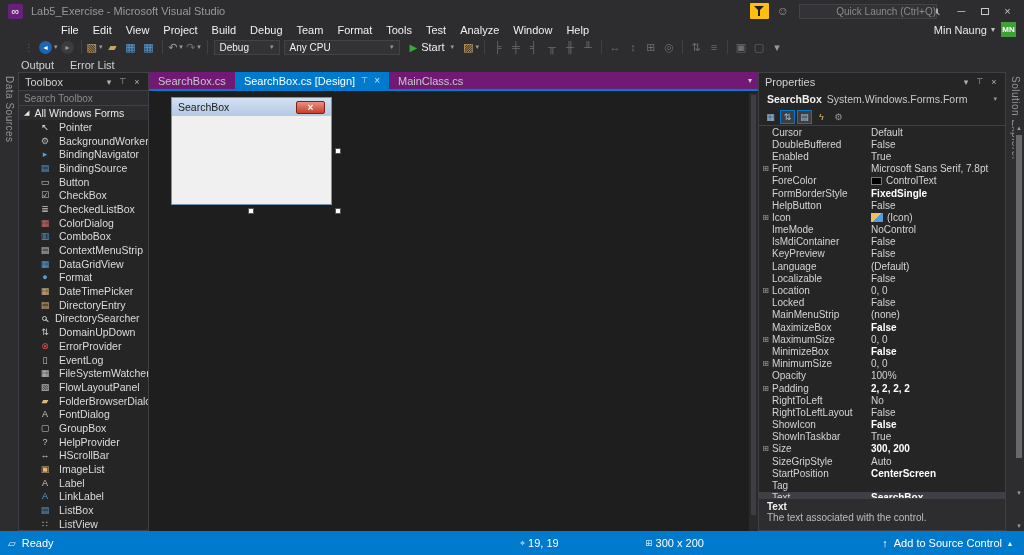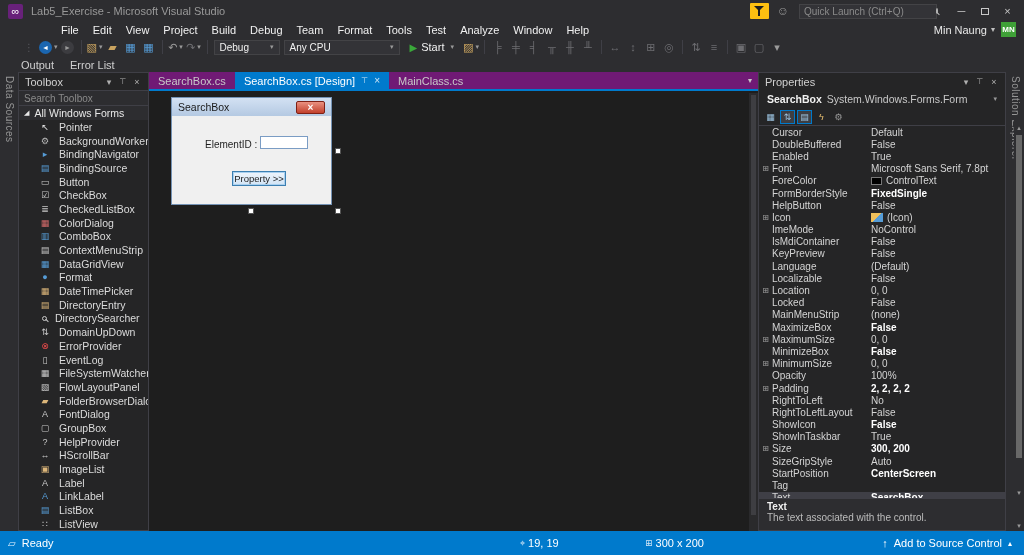--- a/index.html
+++ b/index.html
@@ -16,21 +16,21 @@
   .apptitle { font-size:11px; color:#999; }
   .titlebar .spacer { flex:1; }
   .filter-btn { width:19px; height:16px; background:#fdbf11; border-radius:1px; position:relative; margin-right:8px; }
   .filter-btn::before { content:""; position:absolute; left:4px; top:3px;
     border-left:5px solid transparent; border-right:5px solid transparent; border-top:5px solid #1e1e1e; }
   .filter-btn::after { content:""; position:absolute; left:8px; top:7px; width:2px; height:6px; background:#1e1e1e; }
   .feedback { color:#9a9a9a; font-size:12px; margin-right:10px; }
   .quicklaunch { width:138px; height:15px; background:#333337; border:1px solid #434346;
     display:flex; align-items:center; padding:0 4px; margin-right:14px; }
   .quicklaunch input { flex:1; background:transparent; border:0; outline:none; color:#999;
-    font-size:10px; font-family:inherit; }
+    font-size:10px; font-family:inherit;text-align:right; }
   .quicklaunch input::placeholder { color:#8a8a8a; }
   .mag { width:6px; height:6px; border:1px solid #b9b9b9; border-radius:50%; position:relative; display:inline-block; }
   .mag::after { content:""; position:absolute; width:4px; height:1px; background:#b9b9b9;
     transform:rotate(45deg); right:-3px; bottom:-1px; }
   .winbtns { display:flex; gap:2px; }
   .winbtn { width:21px; height:16px; display:flex; align-items:center; justify-content:center;
     color:#c8c8c8; font-size:11px; }
   .win-restore { width:8px; height:7px; position:relative; }
   .win-restore::before { content:""; position:absolute; right:0; top:0; width:6px; height:5px; border:1px solid #c8c8c8; }
   .win-restore::after { content:""; position:absolute; left:0; bottom:0; width:6px; height:5px; border:1px solid #c8c8c8; background:#2d2d30; }
@@ -469,25 +469,20 @@
         </div>
         <div class="spacer"></div>
         <span class="tab-overflow">▾</span>
       </div>
     <div class="canvas">
       <div class="form">
         <div class="form-title">
           <span class="t">SearchBox</span>
           <span class="form-close">×</span>
         </div>
-        <div class="form-body">
-          <span class="f-label">ElementID :</span>
-          <input class="f-text" value="" style="">
-          <span class="f-btn">Property &gt;&gt;</span>
-        </div>
       </div>
       <span class="handle" style="left:186px; top:57px;"></span>
       <span class="handle" style="left:99px; top:117px;"></span>
       <span class="handle" style="left:186px; top:117px;"></span>
     </div>
     <div class="editor-scroll">
         <span class="thumb"></span>
       </div>
   </div>
 

